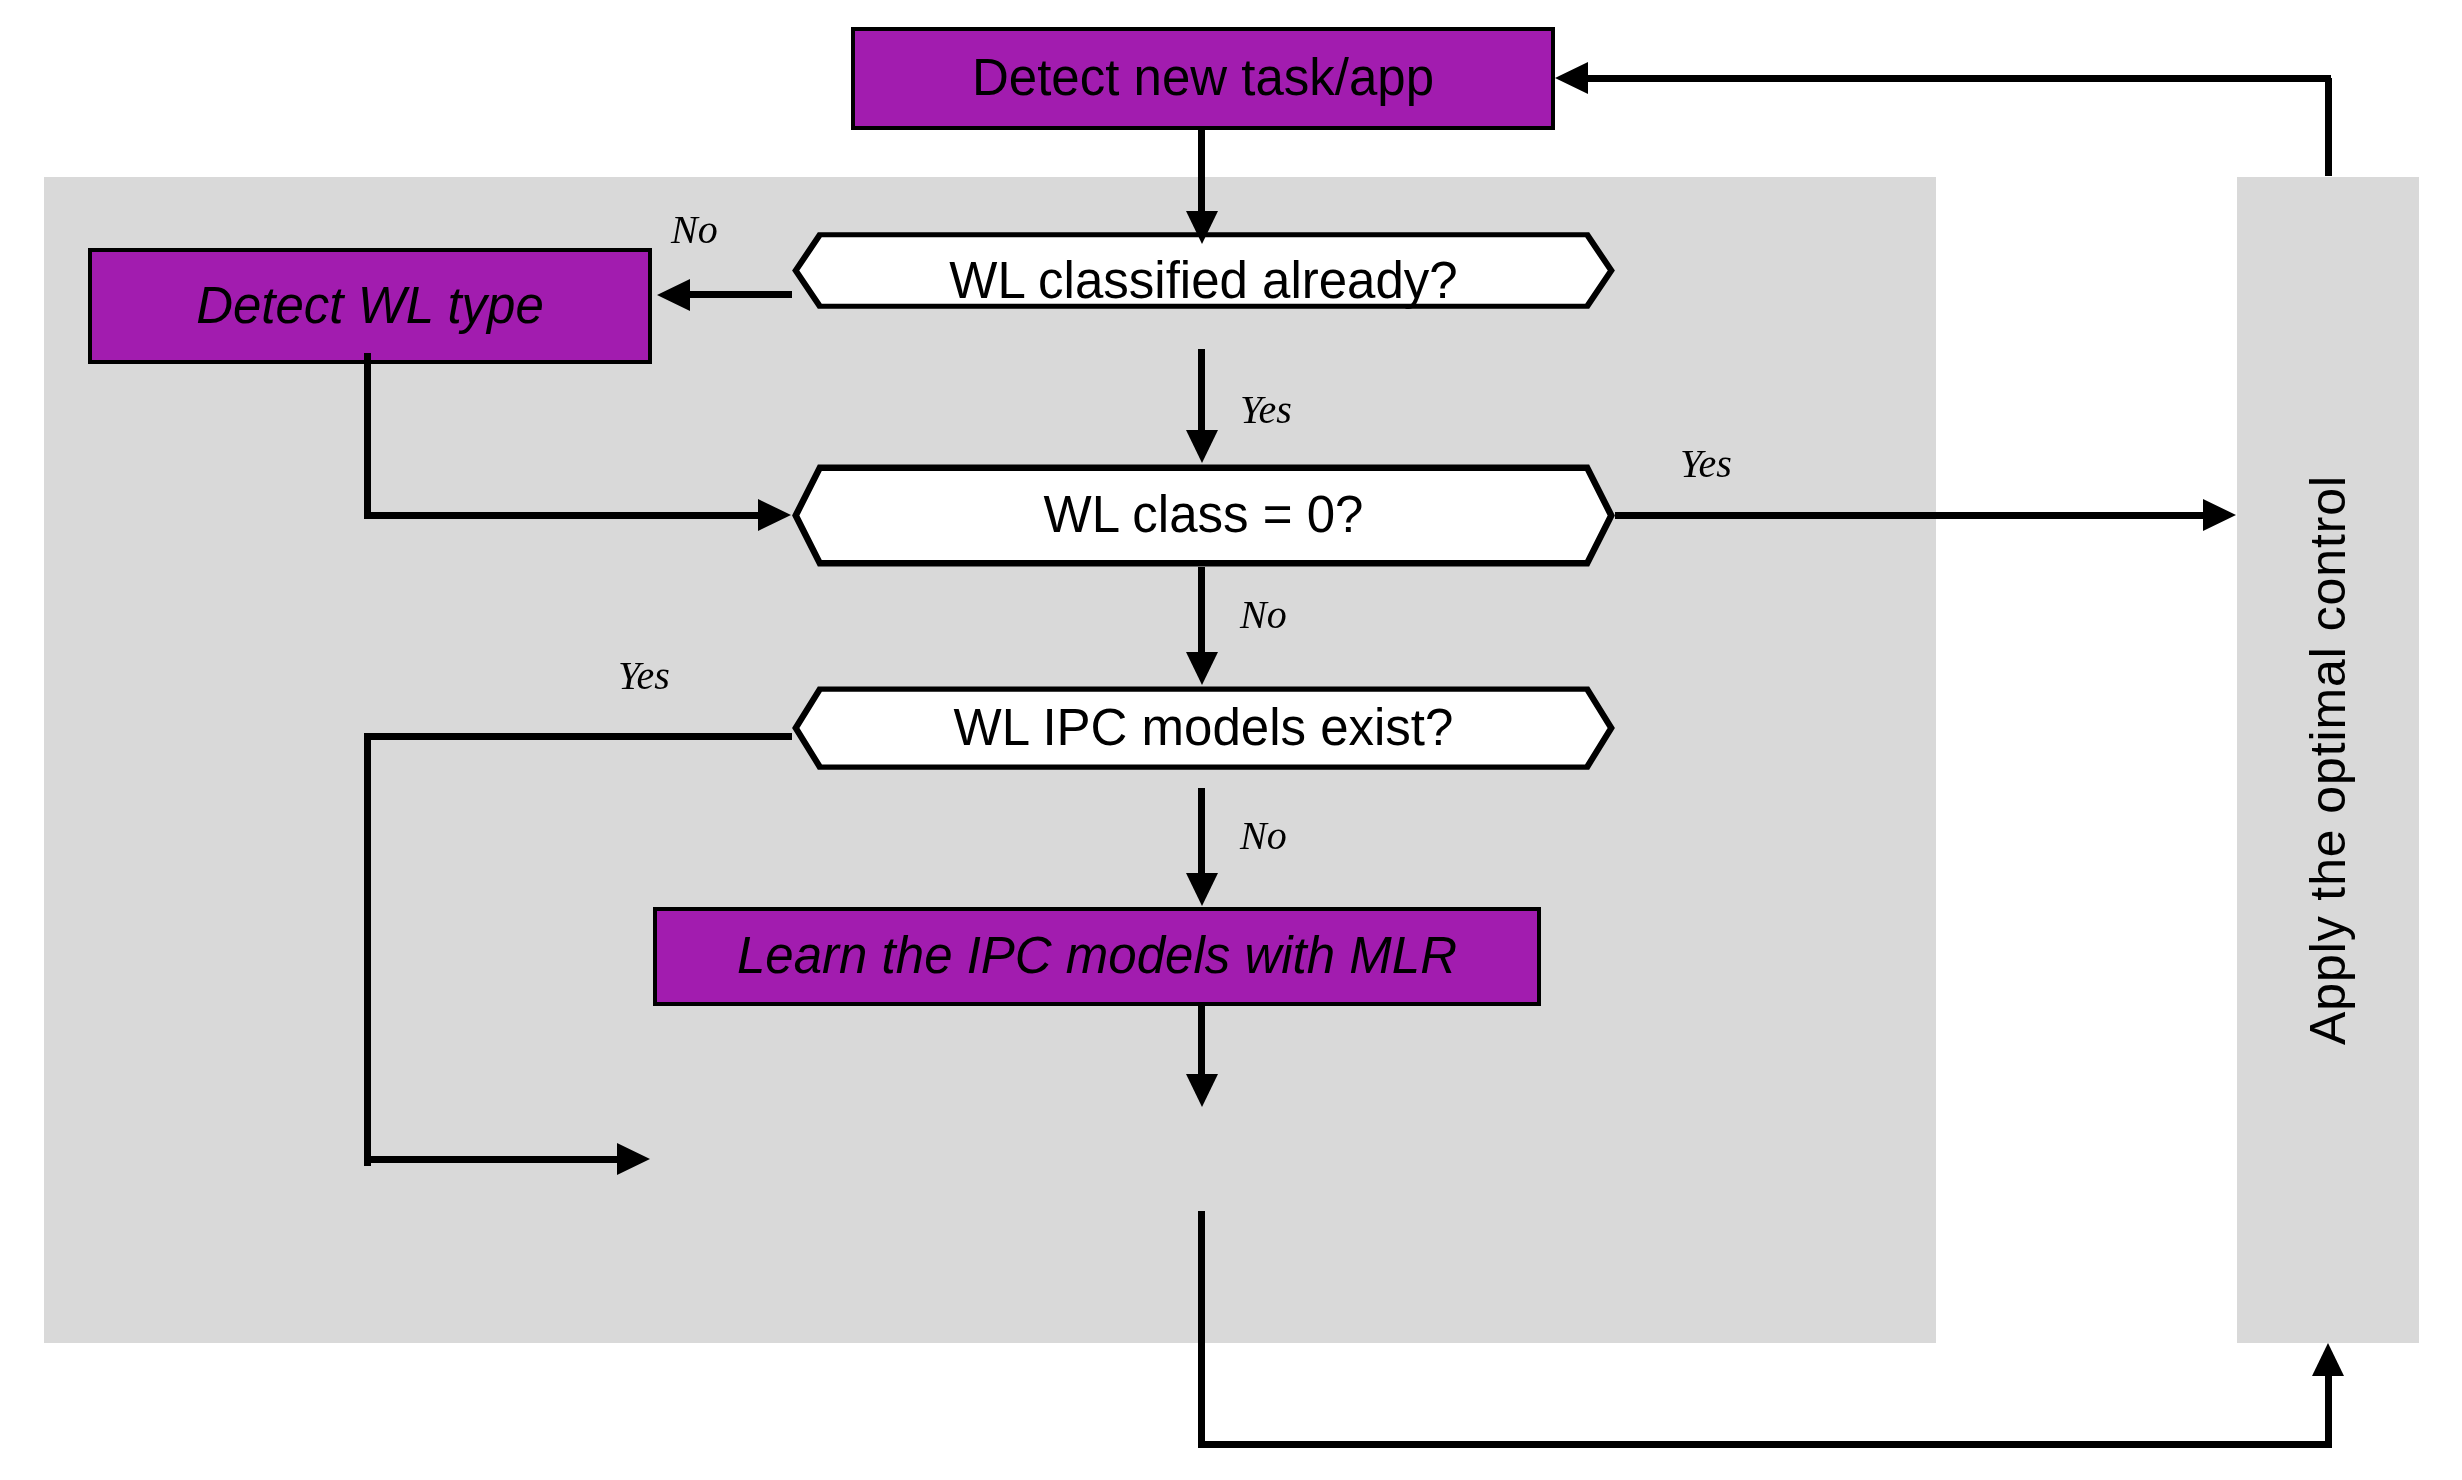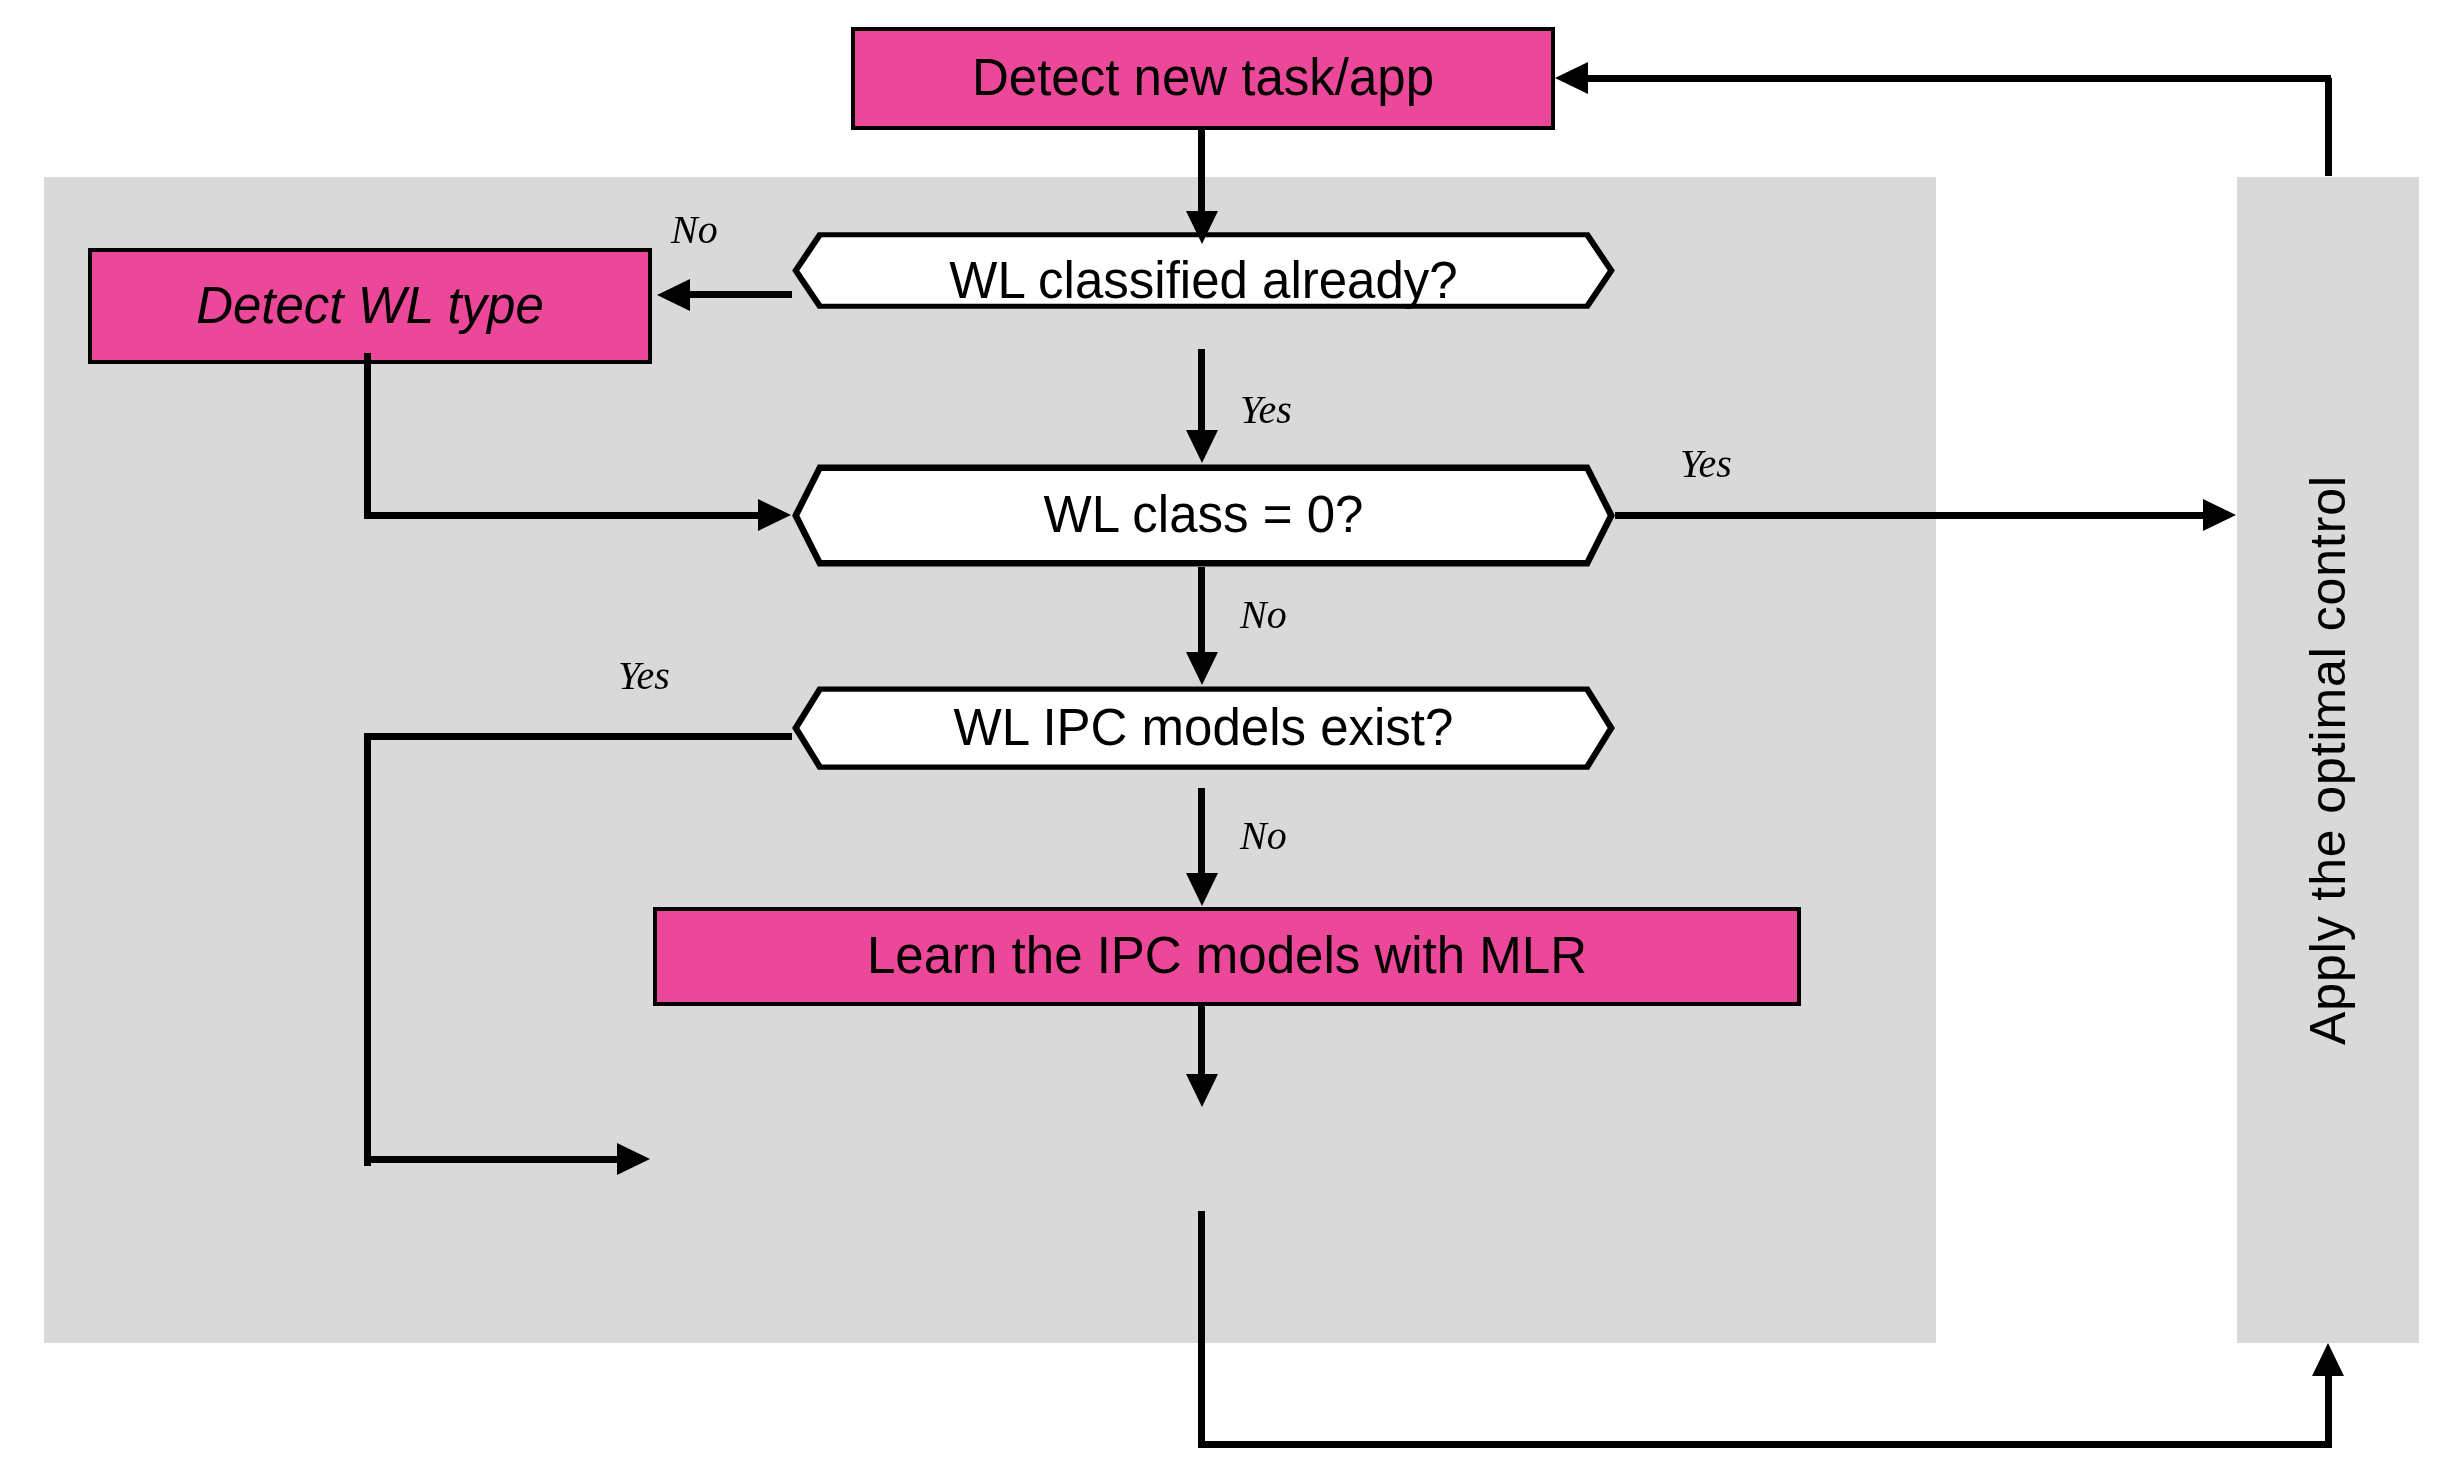--- a/index.html
+++ b/index.html
@@ -2,21 +2,21 @@
 <html style="font-size:15px"><head>
 <meta charset="utf-8">
 <style>
   html,body{margin:0;padding:0;background:#ffffff;}
   .canvas{
     position:relative;width:2462px;height:1480px;background:#ffffff;overflow:hidden;
     font-family:"Liberation Sans",sans-serif;color:#000;
   }
   .panel{position:absolute;background:#d9d9d9;}
   .node-box{
-    position:absolute;background:#ec4899;border:4.6px solid #000;
+    position:absolute;background:#a21caf;border:4.6px solid #000;
     display:flex;align-items:center;justify-content:center;
     font-size:51px;line-height:1.1;text-align:center;box-sizing:border-box;
   }
   .hex{position:absolute;display:flex;align-items:center;justify-content:center;}
   .hex svg{position:absolute;left:0;top:0;width:100%;height:100%;}
   .hex .hex-label{position:relative;font-size:51px;line-height:1.1;text-align:center;}
   .line{position:absolute;background:#000;}
   .edge-label{
     position:absolute;font-family:"Liberation Serif",serif;font-style:italic;
     font-size:40px;line-height:1;white-space:nowrap;
@@ -43,21 +43,21 @@
   </div>
 
   <div class="node-box" style="left:851px;top:27px;width:704px;height:103px;">
     <span>Detect new task/app</span>
   </div>
 
   <div class="node-box" style="left:88px;top:248px;width:564px;height:116px;font-style:italic;">
     <span>Detect WL type</span>
   </div>
 
-  <div class="node-box" style="left:653px;top:907px;width:1148px;height:99px;">
+  <div class="node-box" style="left:653px;top:907px;width:888px;height:99px;font-style:italic;">
     <span>Learn the IPC models with MLR</span>
   </div>
 
 
   <div class="hex" style="left:792px;top:232px;width:823px;height:77px;align-items:flex-end;">
     <svg viewBox="0 0 886 112" preserveAspectRatio="none">
       <polygon points="4,56 30,4 856,4 882,56 856,108 30,108" fill="#ffffff" stroke="#000000" stroke-width="7"></polygon>
     </svg>
     <span class="hex-label">WL classified already?</span>
   </div>

